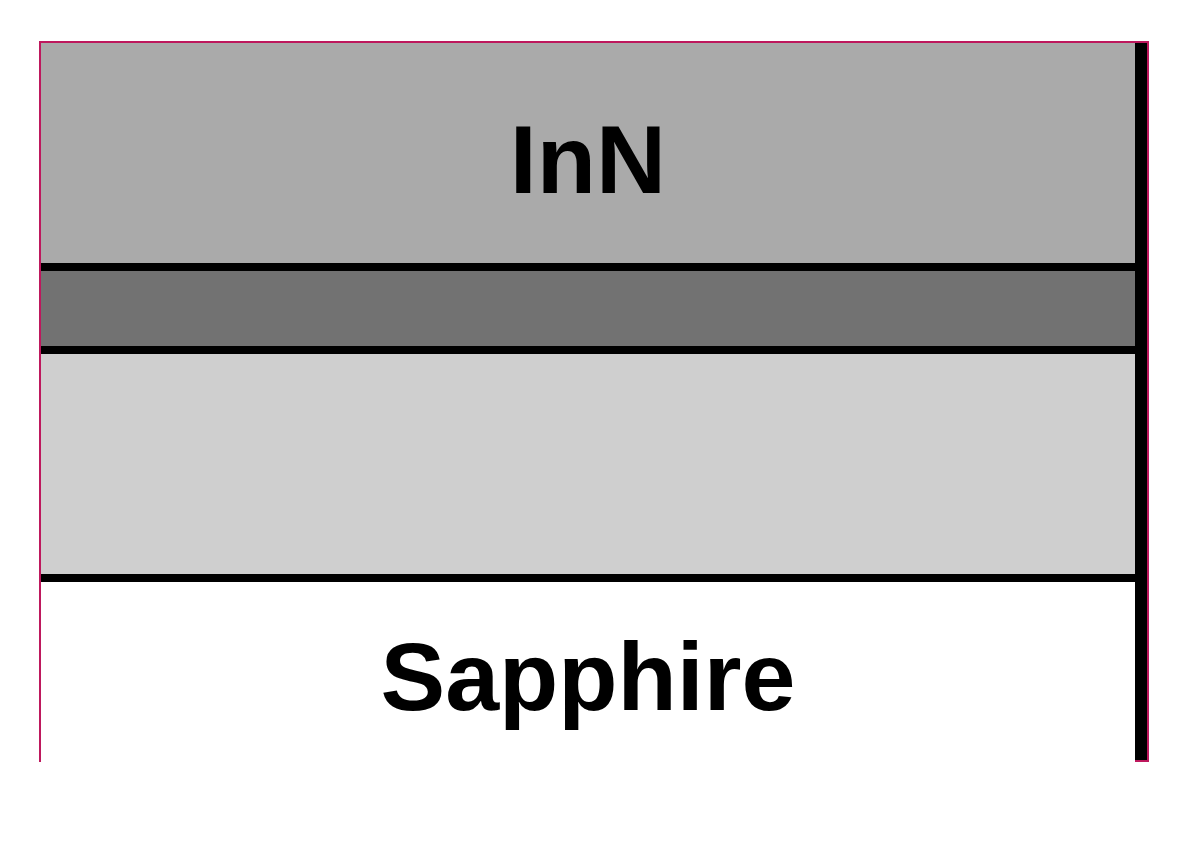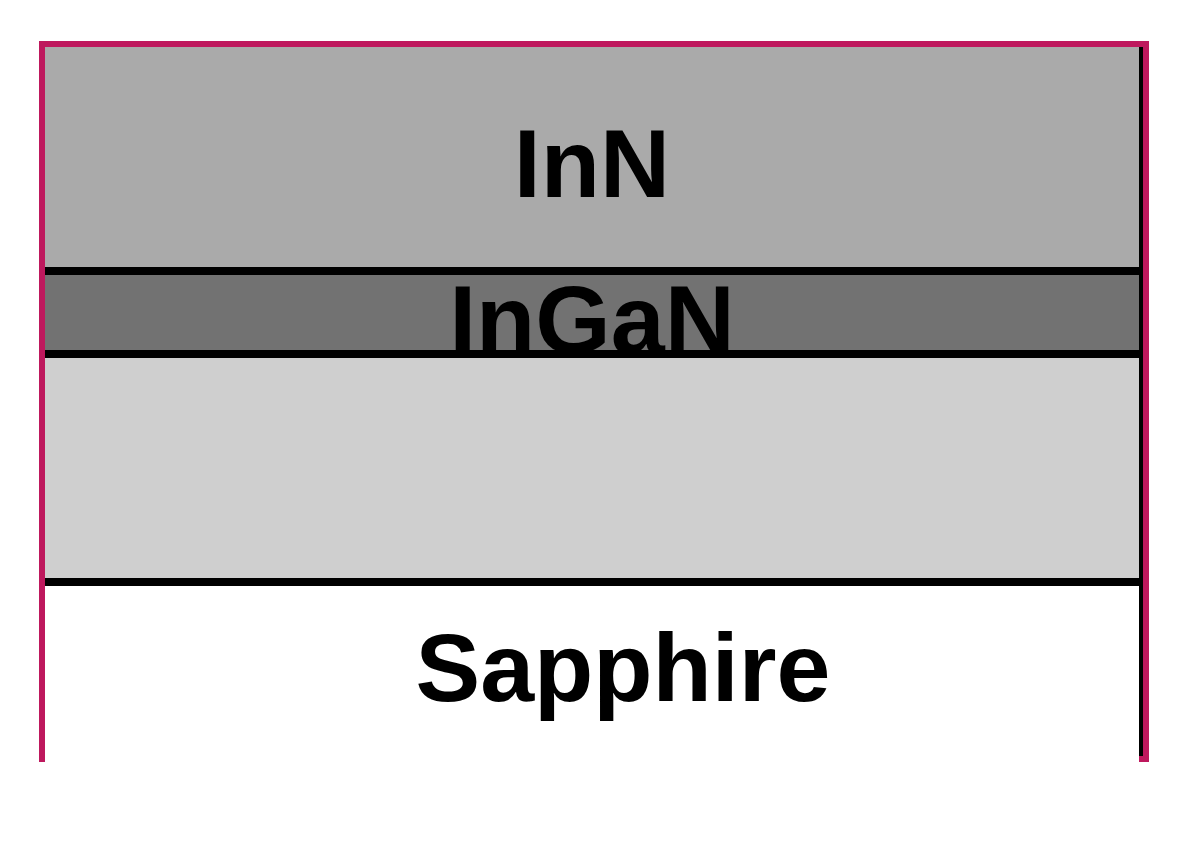--- a/index.html
+++ b/index.html
@@ -14,21 +14,21 @@
       overflow: hidden;
       font-family: "Liberation Sans", sans-serif;
     }
     .stack {
       position: absolute;
       left: 39px;
       top: 41px;
       width: 1110px;
       height: 721px;
       box-sizing: border-box;
-      border: 6px solid #be185d;
+      border: 2px solid #be185d;
       background: #000000;
     }
     .layer {
       position: absolute;
       left: 0;
       width: 1094px;
     }
     .divider {
       position: absolute;
       left: 0;
@@ -60,15 +60,14 @@
 
   <div class="layer" style="top:228px; height:75px; background:#727272;"></div>
   <div class="divider" style="top:303px;"></div>
 
   <div class="layer" style="top:311px; height:220px; background:#cfcfcf;"></div>
   <div class="divider" style="top:531px;"></div>
 
   <div class="layer" style="top:539px; height:220px; background:#ffffff;"></div>
 
   <div class="label" style="top:68px;">InN</div>
-  <div class="label" style="top:224px;">InGaN</div>
-  <div class="label" style="top:572px;padding-left:31px;">Sapphire</div>
+  <div class="label" style="top:585px;">Sapphire</div>
 </div>
 
 </body></html>

